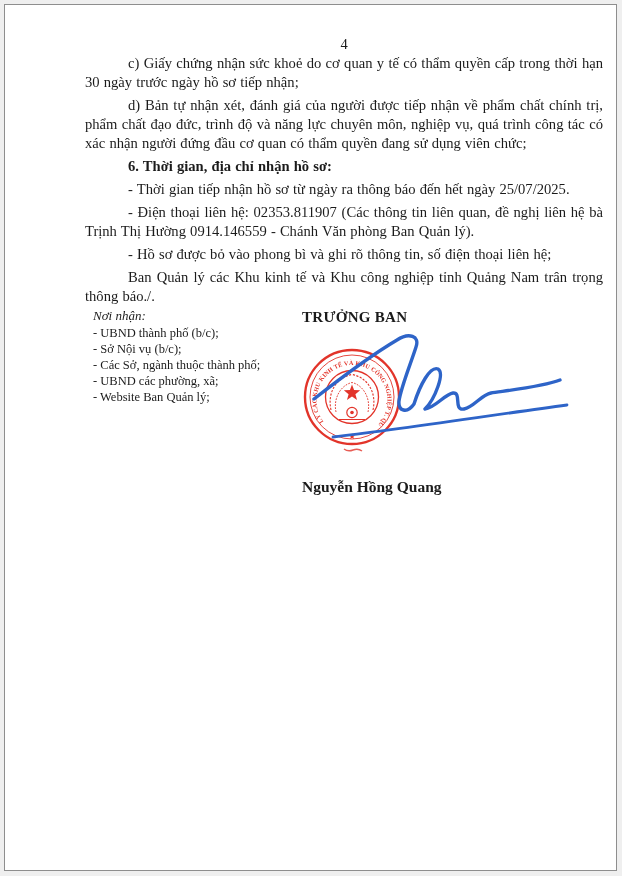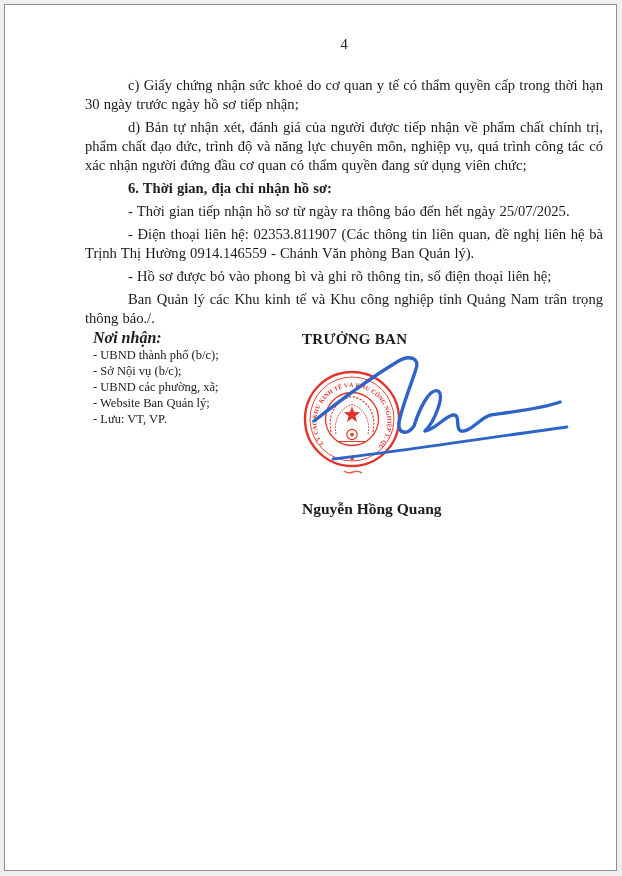--- a/index.html
+++ b/index.html
@@ -18,31 +18,31 @@
   }
   .page-number{
     margin-top:30px;text-align:center;font-size:14.5px;line-height:19px;
   }
   p.para{
     margin:4px 0 0 0;padding:0;
     font-size:14.6px;line-height:19px;
     text-align:justify;text-indent:43px;
     word-spacing:0.5px;
   }
-  p.para.first{margin-top:22px;}
+  p.para.first{margin-top:0;}
   p.para.bold{font-weight:bold;}
   .sign-row{
     display:flex;margin-top:2px;align-items:flex-start;
   }
   .recipients{
     flex:1;padding-left:8px;box-sizing:border-box;
     font-size:12.5px;line-height:16px;
   }
   .recipients-heading{
-    font-weight:bold;font-style:italic;font-size:16px;line-height:15px;margin-bottom:2px;
+    font-weight:normal;font-style:italic;font-size:13px;line-height:15px;margin-bottom:2px;
   }
   .sign-col{
     width:270px;margin-right:31px;text-align:left;
   }
   .sign-title{
     font-weight:bold;font-size:15px;line-height:19px;letter-spacing:0.3px;margin-bottom:2px;
   }
   .stamp-area{
     position:relative;height:112px;
   }
@@ -71,23 +71,23 @@
     <p class="para">- Hồ sơ được bỏ vào phong bì và ghi rõ thông tin, số điện thoại liên hệ;</p>
 
     <p class="para">Ban Quản lý các Khu kinh tế và Khu công nghiệp tỉnh Quảng Nam trân trọng thông báo./.</p>
 
     <div class="sign-row">
 
       <div class="recipients">
         <div class="recipients-heading">Nơi nhận:</div>
         <div>- UBND thành phố (b/c);</div>
         <div>- Sở Nội vụ (b/c);</div>
+        <div>- Các Sở, ngành thuộc thành phố;</div>
         <div>- UBND các phường, xã;</div>
         <div>- Website Ban Quản lý;</div>
-        <div>- Lưu: VT, VP.</div>
       </div>
 
       <div class="sign-col">
         <div class="sign-title">TRƯỞNG BAN</div>
 
         <div class="stamp-area">
           <svg class="stamp-svg" viewBox="0 0 280 145" aria-hidden="true">
 
             <g fill="none" stroke="currentColor" opacity="0.92" color="#e02318">
               <g transform="translate(55,78)">

